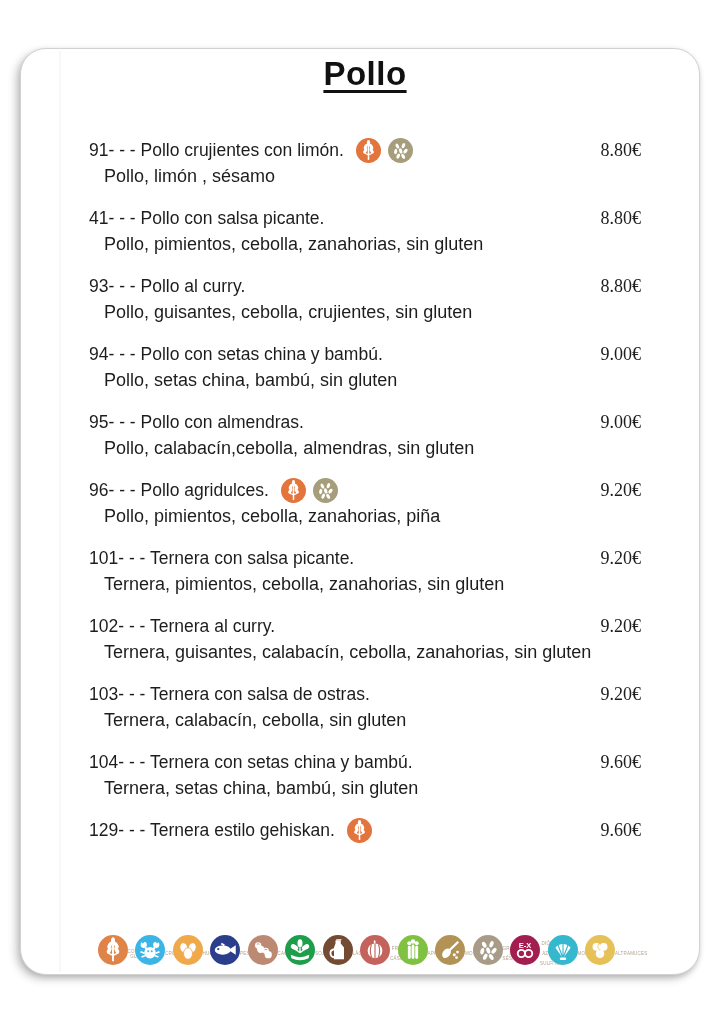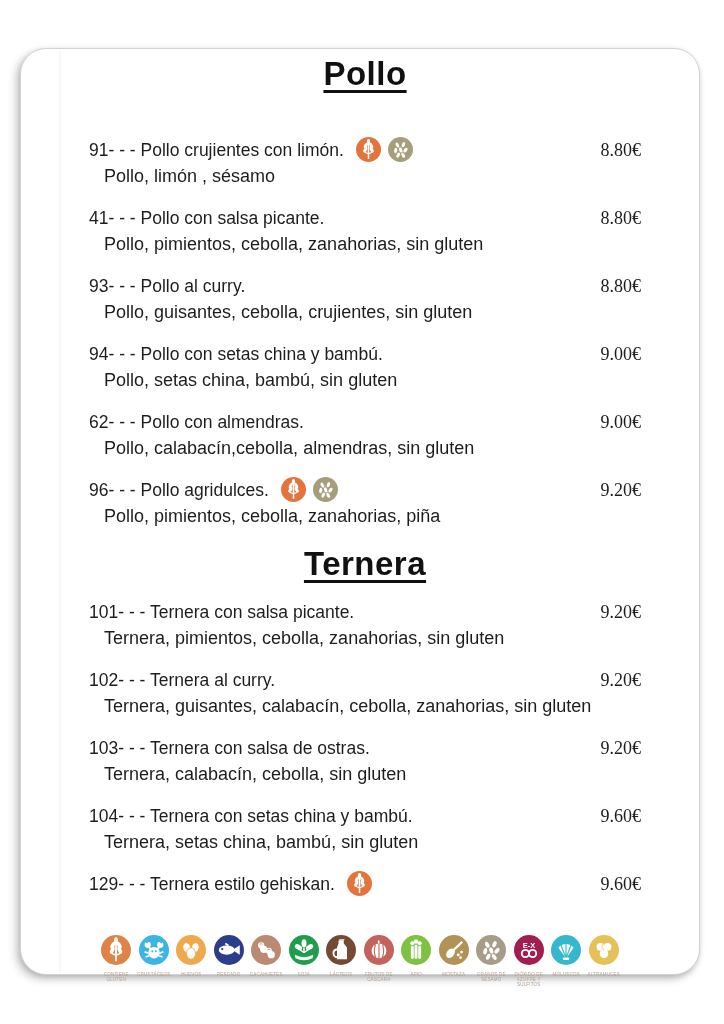--- a/index.html
+++ b/index.html
@@ -20,28 +20,28 @@
   .section-title{
     margin:16px;text-align:center;font-size:33px;font-weight:bold;color:#111;
     line-height:38px;text-decoration:underline;text-decoration-thickness:3px;text-underline-offset:5px;
     letter-spacing:0.5px;
   }
   .menu-section.section-0 .section-title{margin-top:6px;}
   .menu-section.section-0 .items{margin-top:44px;}
   .menu-section.section-1 .items{margin-top:8px;}
   .menu-item{display:flex;justify-content:space-between;align-items:flex-start;margin-bottom:16px;}
   .item-main{flex:1;min-width:0;}
-  .item-title-row{display:flex;font-size:17.5px;line-height:26px;white-space:nowrap;}
+  .item-title-row{display:flex;align-items:center;font-size:17.5px;line-height:26px;white-space:nowrap;}
   .item-icons{display:inline-flex;gap:7px;margin-left:12px;}
   .item-ingredients{font-size:18px;line-height:26px;padding-left:15px;white-space:nowrap;}
   .item-price{font-size:18px;line-height:26px;white-space:nowrap;font-family:Liberation Serif, serif;}
   .icon-circle{border-radius:50%;display:inline-flex;align-items:center;justify-content:center;flex:0 0 auto;}
   .icon-circle svg{width:100%;height:100%;display:block;}
   .allergen-strip{position:absolute;left:0;right:0;top:886px;display:flex;justify-content:center;}
-  .allergen{width:37.5px;display:flex;flex-direction:column;align-items:center;}
+  .allergen{width:37.5px;display:flex;align-items:center;}
   .allergen-label{
     margin-top:3px;font-size:4.5px;line-height:5px;text-align:center;
     color:#b3a28f;letter-spacing:0.2px;max-width:36px;
   }
 </style>
 </head>
 <body>
 
 <div class="card">
   <div class="crease"></div>
@@ -117,21 +117,21 @@
         <span class="item-icons"></span>
       </div>
       <div class="item-ingredients">Pollo, setas china, bambú, sin gluten</div>
     </div>
     <div class="item-price">9.00€</div>
   </div>
 
   <div class="menu-item">
     <div class="item-main">
       <div class="item-title-row">
-        <span class="item-title">62- - - Pollo con almendras.</span>
+        <span class="item-title">95- - - Pollo con almendras.</span>
         <span class="item-icons"></span>
       </div>
       <div class="item-ingredients">Pollo, calabacín,cebolla, almendras, sin gluten</div>
     </div>
     <div class="item-price">9.00€</div>
   </div>
 
   <div class="menu-item">
     <div class="item-main">
       <div class="item-title-row">
@@ -166,21 +166,20 @@
                   </span>
       </div>
       <div class="item-ingredients">Pollo, pimientos, cebolla, zanahorias, piña</div>
     </div>
     <div class="item-price">9.20€</div>
   </div>
 </div>
   </section>
 
   <section class="menu-section section-1">
-    <h1 class="section-title">Ternera</h1>
     <div class="items">
   <div class="menu-item">
     <div class="item-main">
       <div class="item-title-row">
         <span class="item-title">101- - - Ternera con salsa picante.</span>
         <span class="item-icons"></span>
       </div>
       <div class="item-ingredients">Ternera, pimientos, cebolla, zanahorias, sin gluten</div>
     </div>
     <div class="item-price">9.20€</div>

